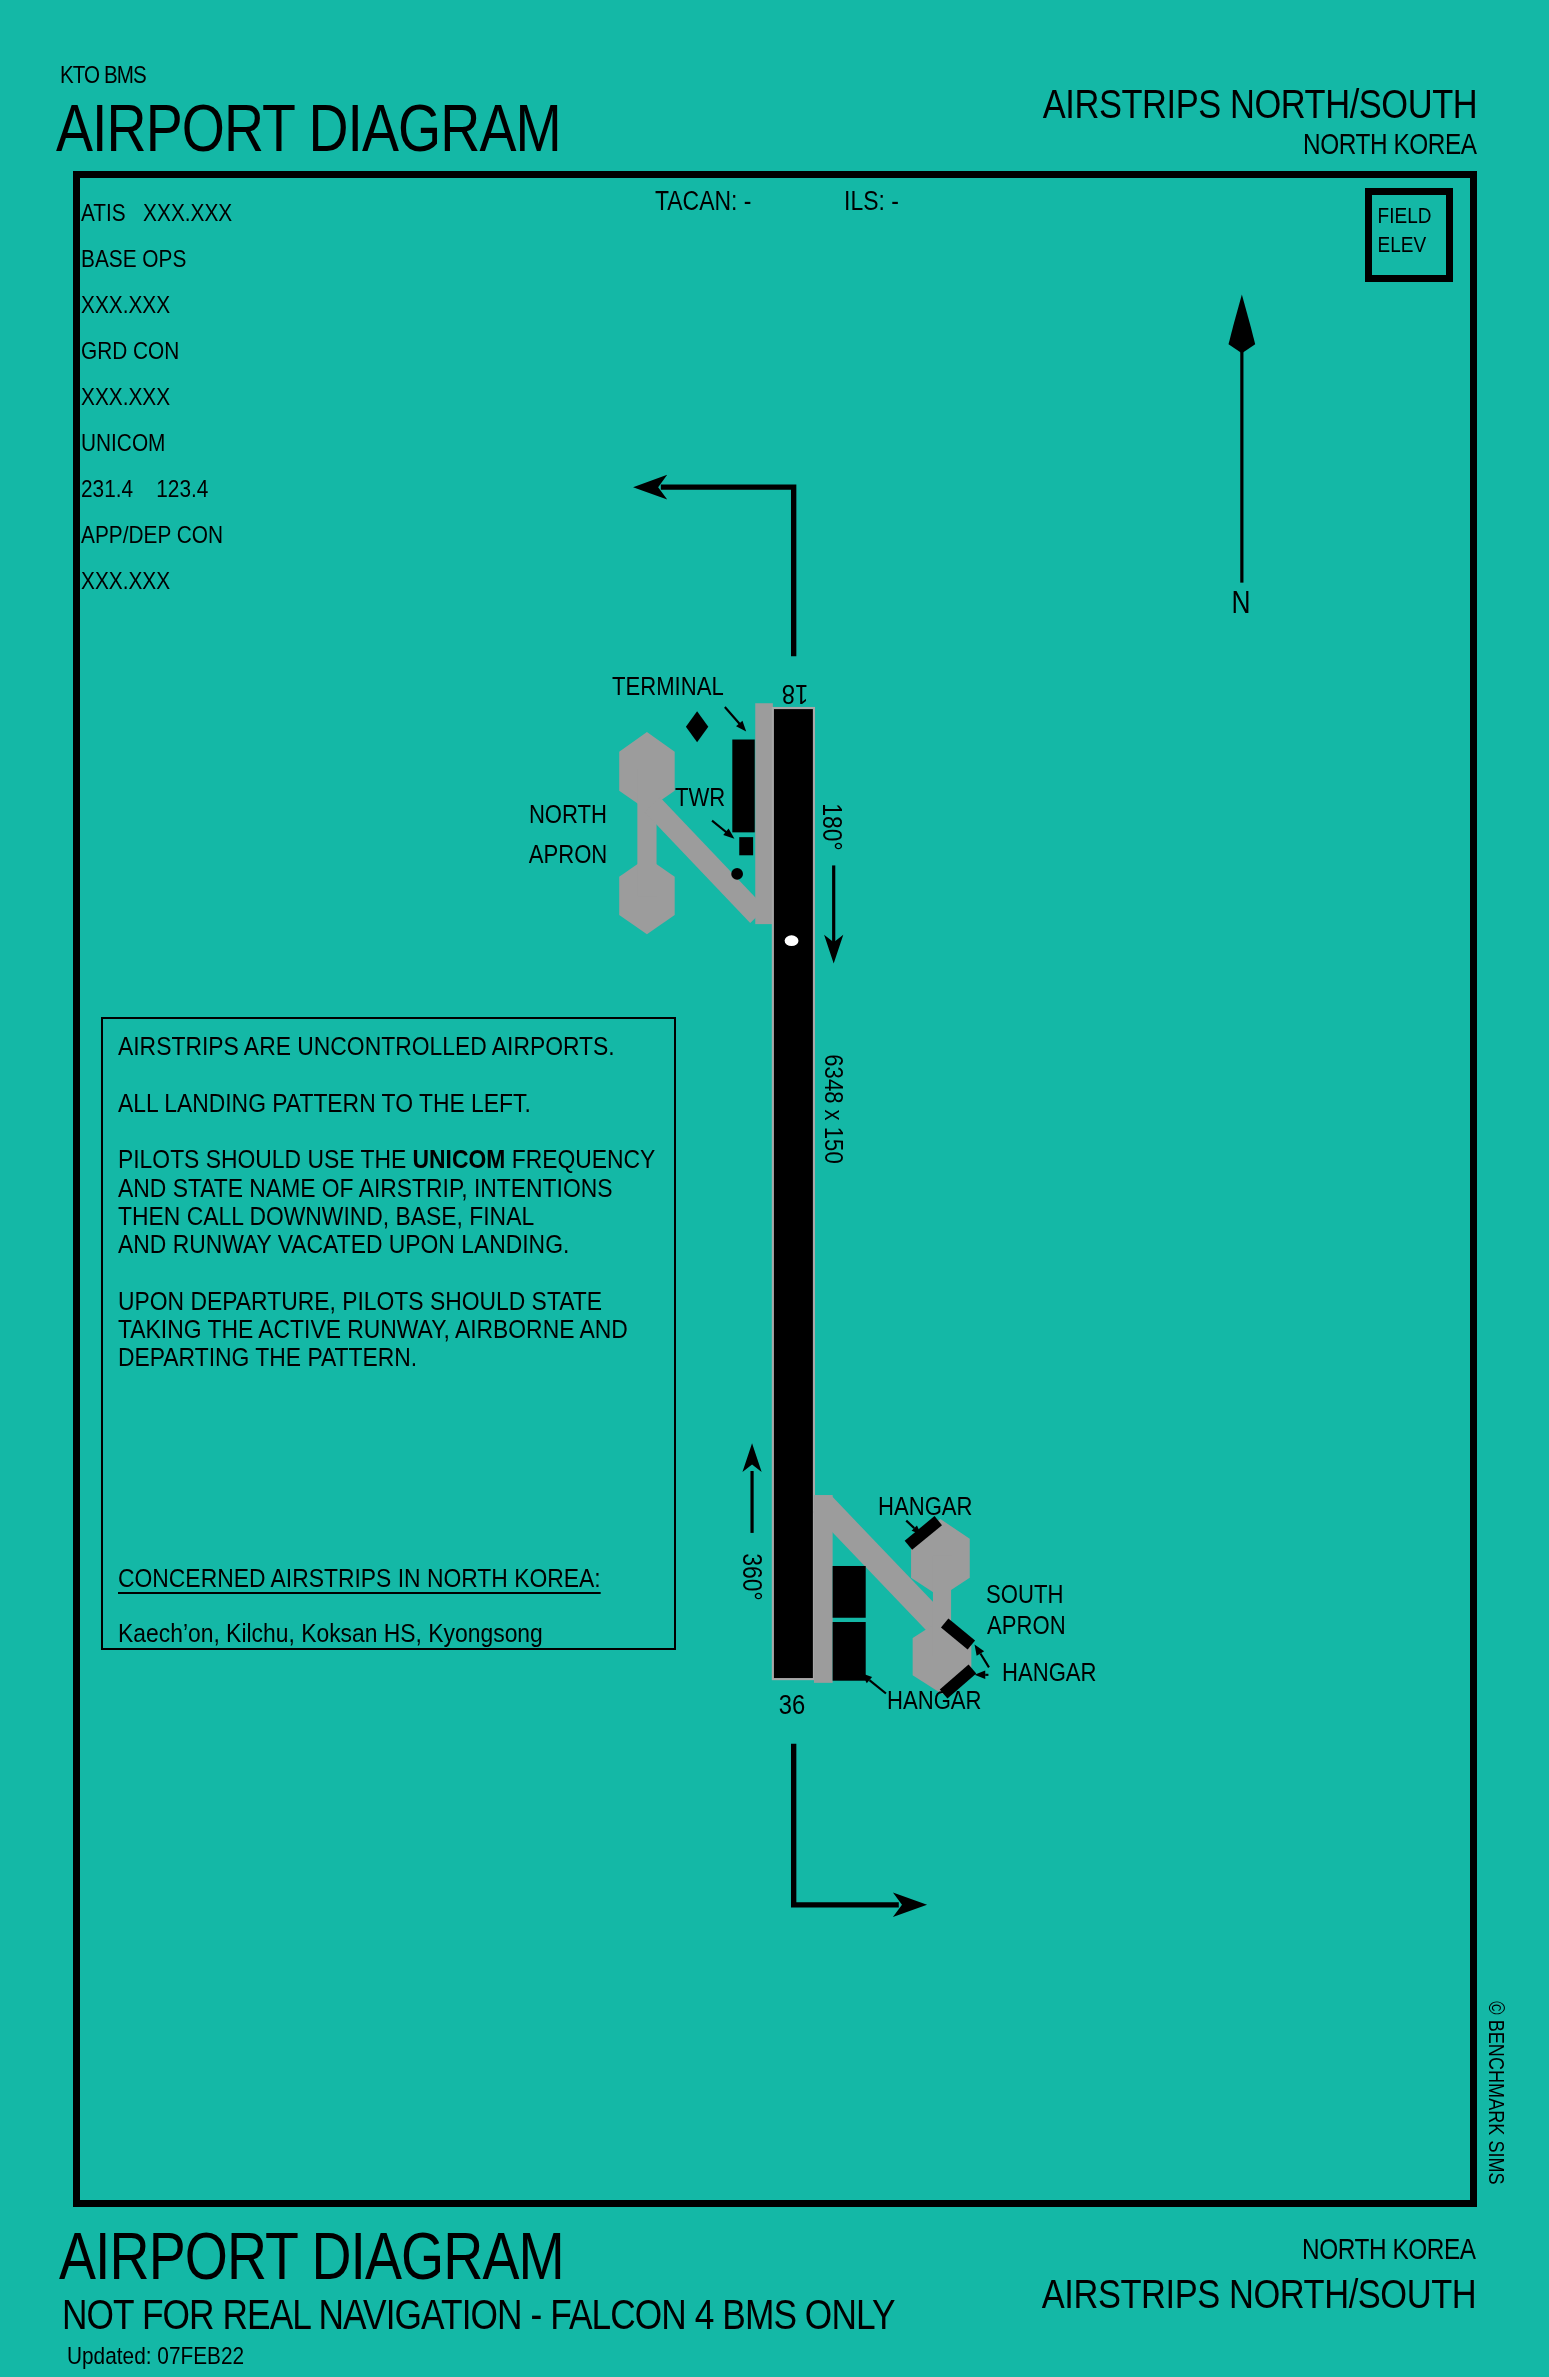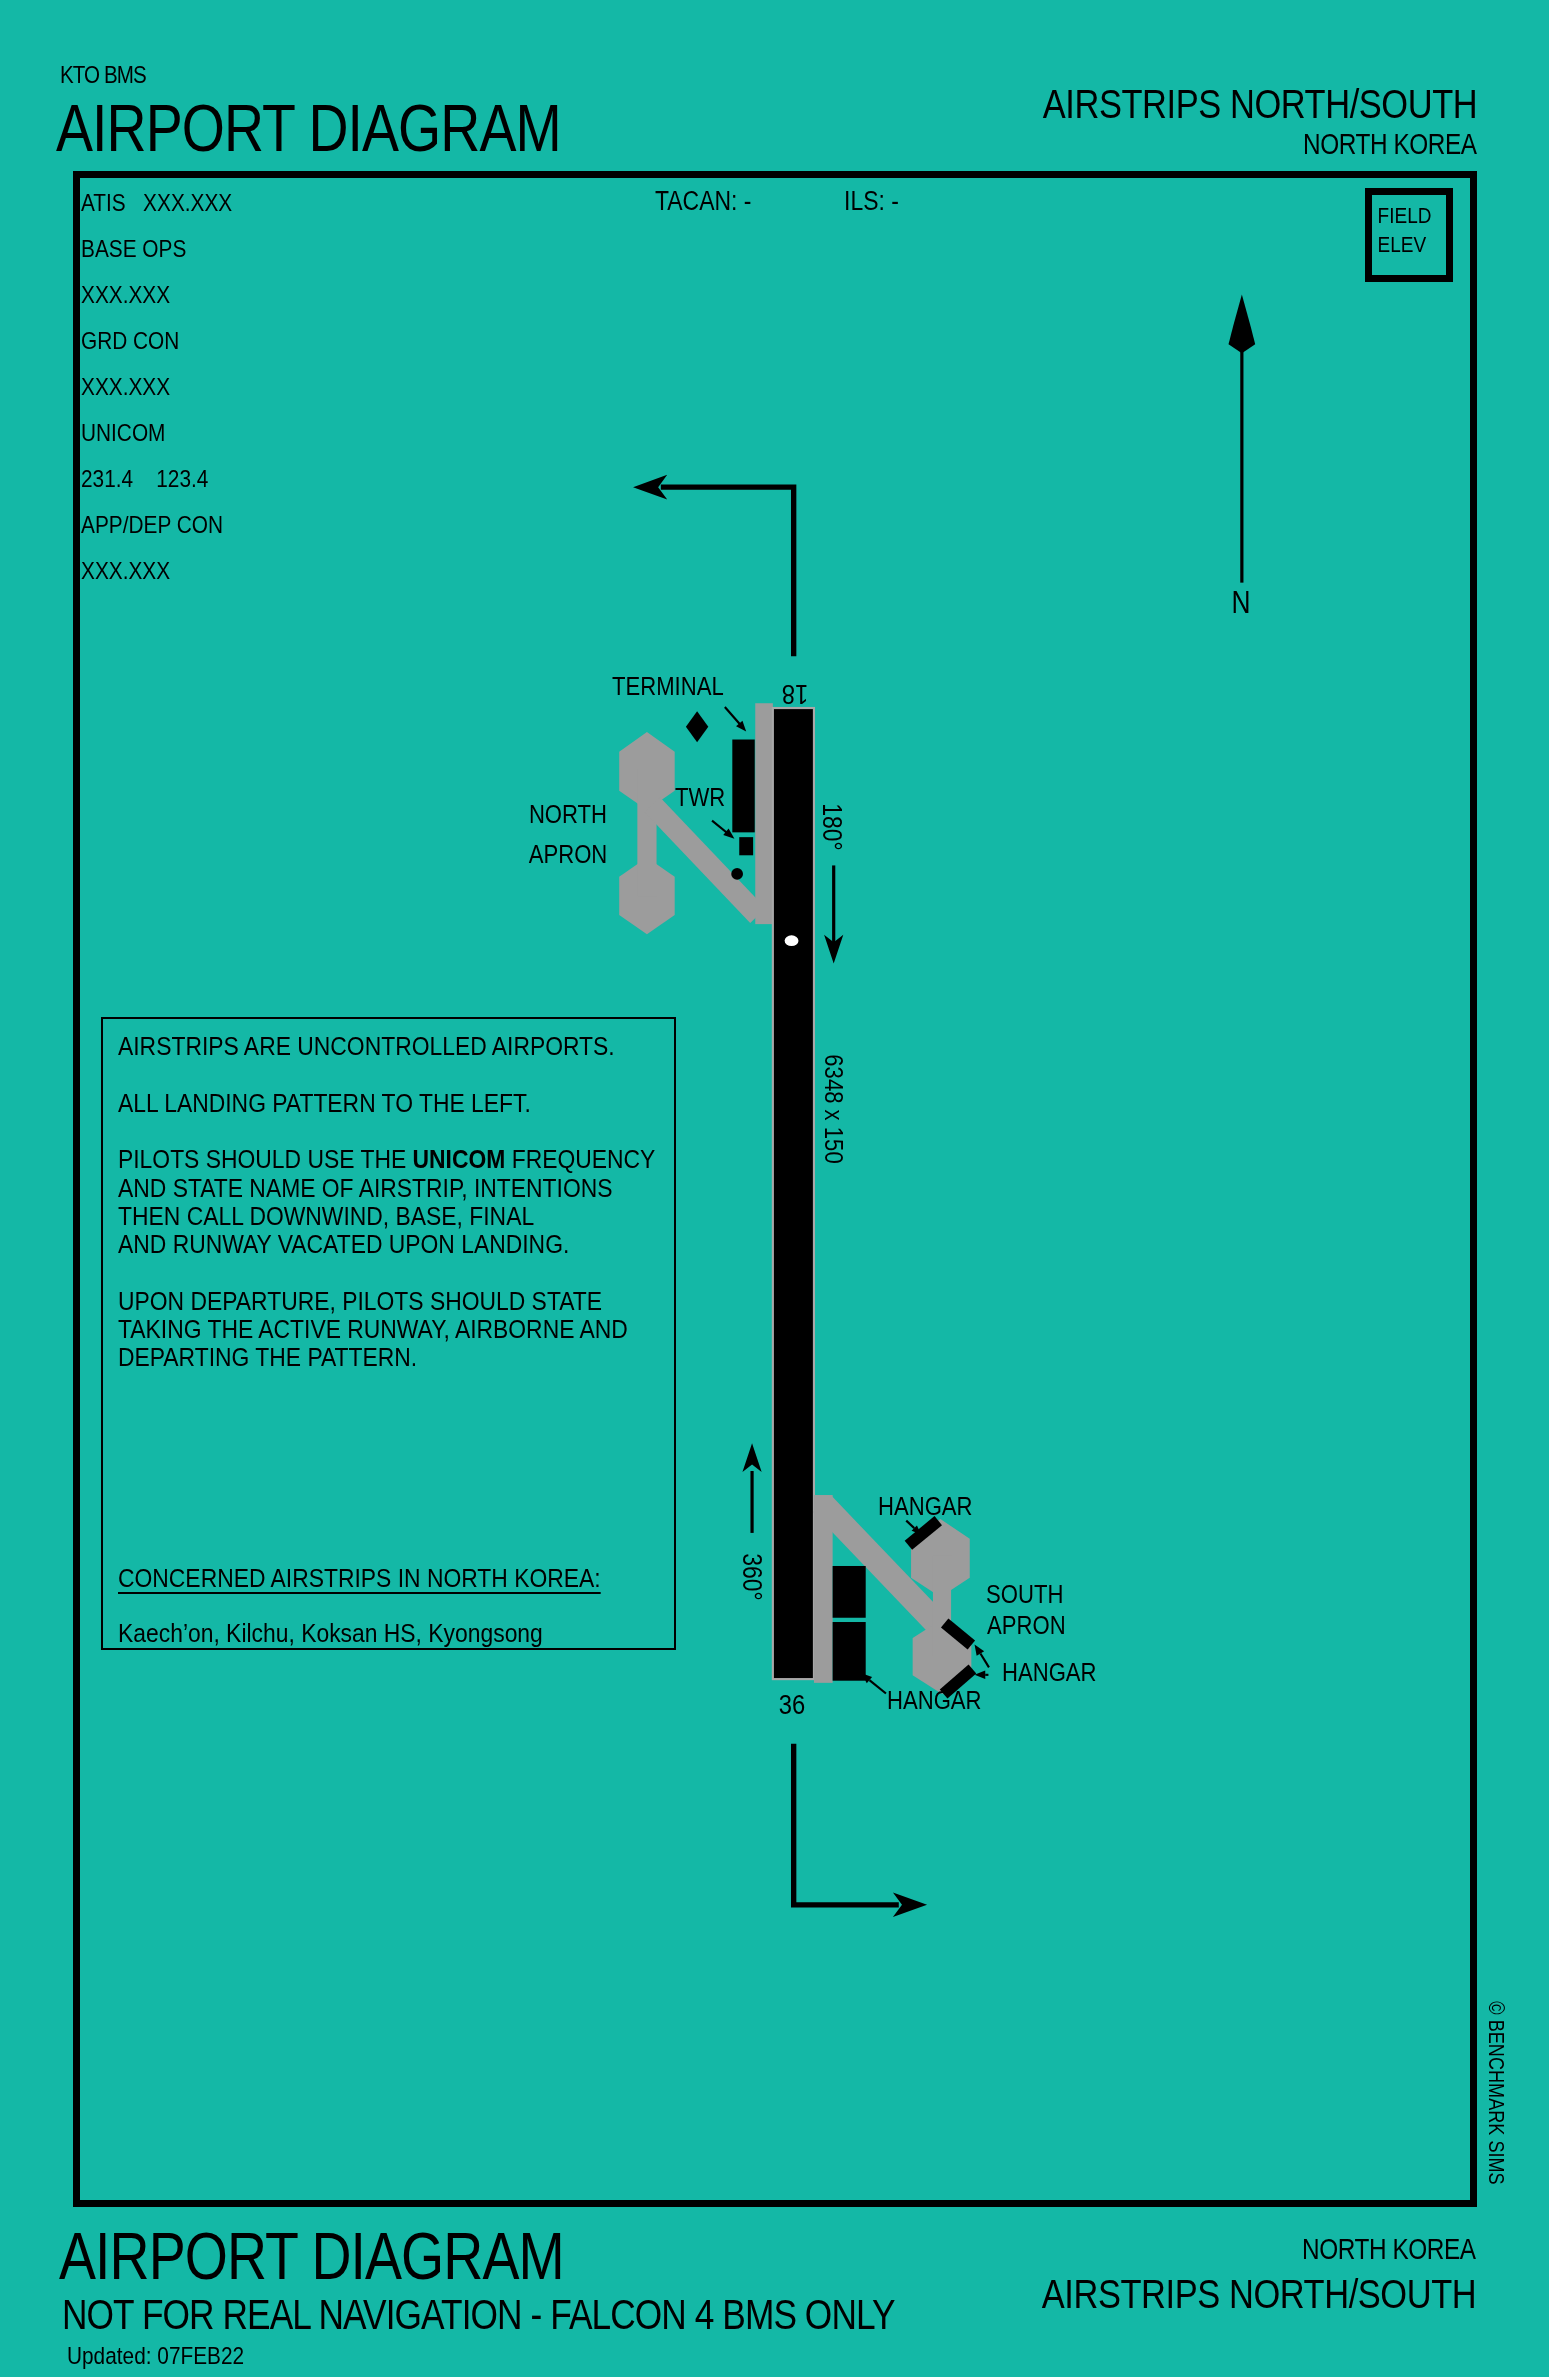--- a/index.html
+++ b/index.html
@@ -38,21 +38,21 @@
 
 <div id="canvas">
 
   <div class="t title" style="left:60px; top:63px; font-size:24.5px;">KTO BMS</div>
   <div class="t title" style="left:56px; top:95px; font-size:66px;">AIRPORT DIAGRAM</div>
   <div class="t title-r" style="right:73px; top:84px; font-size:41px;">AIRSTRIPS NORTH/SOUTH</div>
   <div class="t title-r" style="right:73px; top:130px; font-size:29px;">NORTH KOREA</div>
 
   <div id="frame"></div>
 
-  <div class="t" style="left:81px; top:174px;">
+  <div class="t" style="left:81px; top:184px;">
     <div class="freq-line">ATIS   XXX.XXX</div>
     <div class="freq-line">BASE OPS</div>
     <div class="freq-line">XXX.XXX</div>
     <div class="freq-line">GRD CON</div>
     <div class="freq-line">XXX.XXX</div>
     <div class="freq-line">UNICOM</div>
     <div class="freq-line">231.4    123.4</div>
     <div class="freq-line">APP/DEP CON</div>
     <div class="freq-line">XXX.XXX</div>
   </div>

